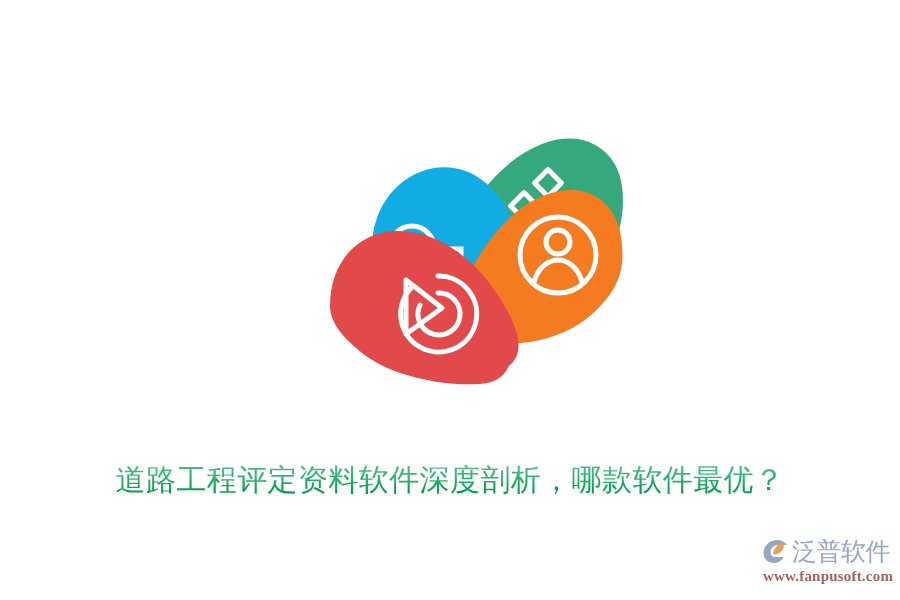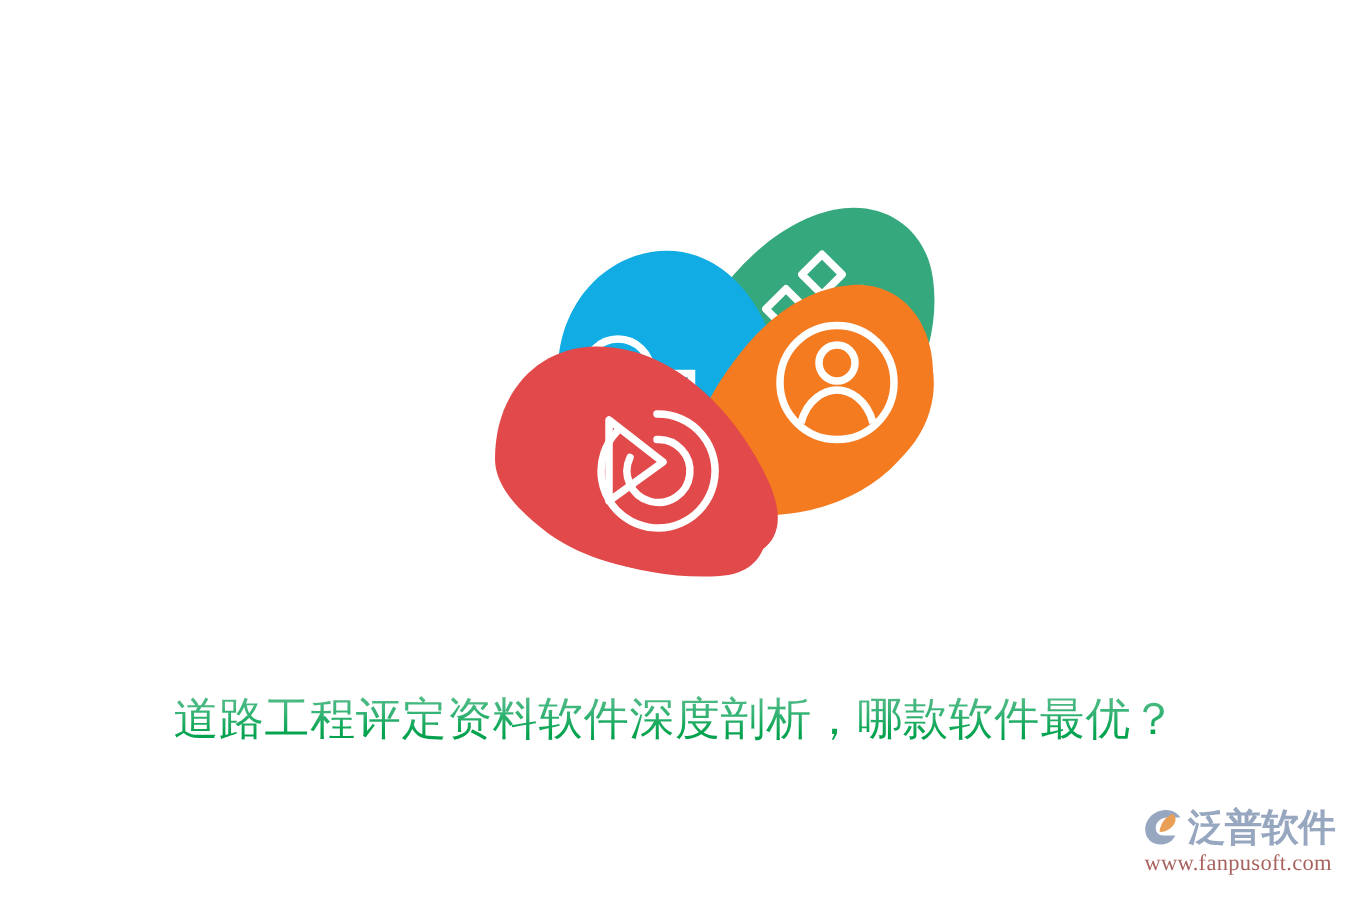--- a/index.html
+++ b/index.html
@@ -81,31 +81,31 @@
   .wm-mark {
     width: 27px;
     height: 27px;
     flex: 0 0 27px;
   }
   .wm-mark svg { display:block; width:27px; height:27px; }
   .wm-name {
     font-family: "DejaVu Sans", "Liberation Sans", sans-serif;
     font-size: 25px;
     line-height: 27px;
-    font-weight: 700;
+    font-weight: 400;
     color: #93a3bd;
     letter-spacing: -0.5px;
   }
   .wm-url {
     margin-top: 1px;
     margin-left: 1px;
     font-family: "Liberation Serif", "DejaVu Serif", serif;
     font-size: 15px;
     line-height: 18px;
-    font-weight: 400;
+    font-weight: 700;
     color: #a35a56;
     letter-spacing: 0.2px;
   }
 </style>
 </head>
 <body>
 
 <div id="page">
 
   <div class="logo-wrap">

